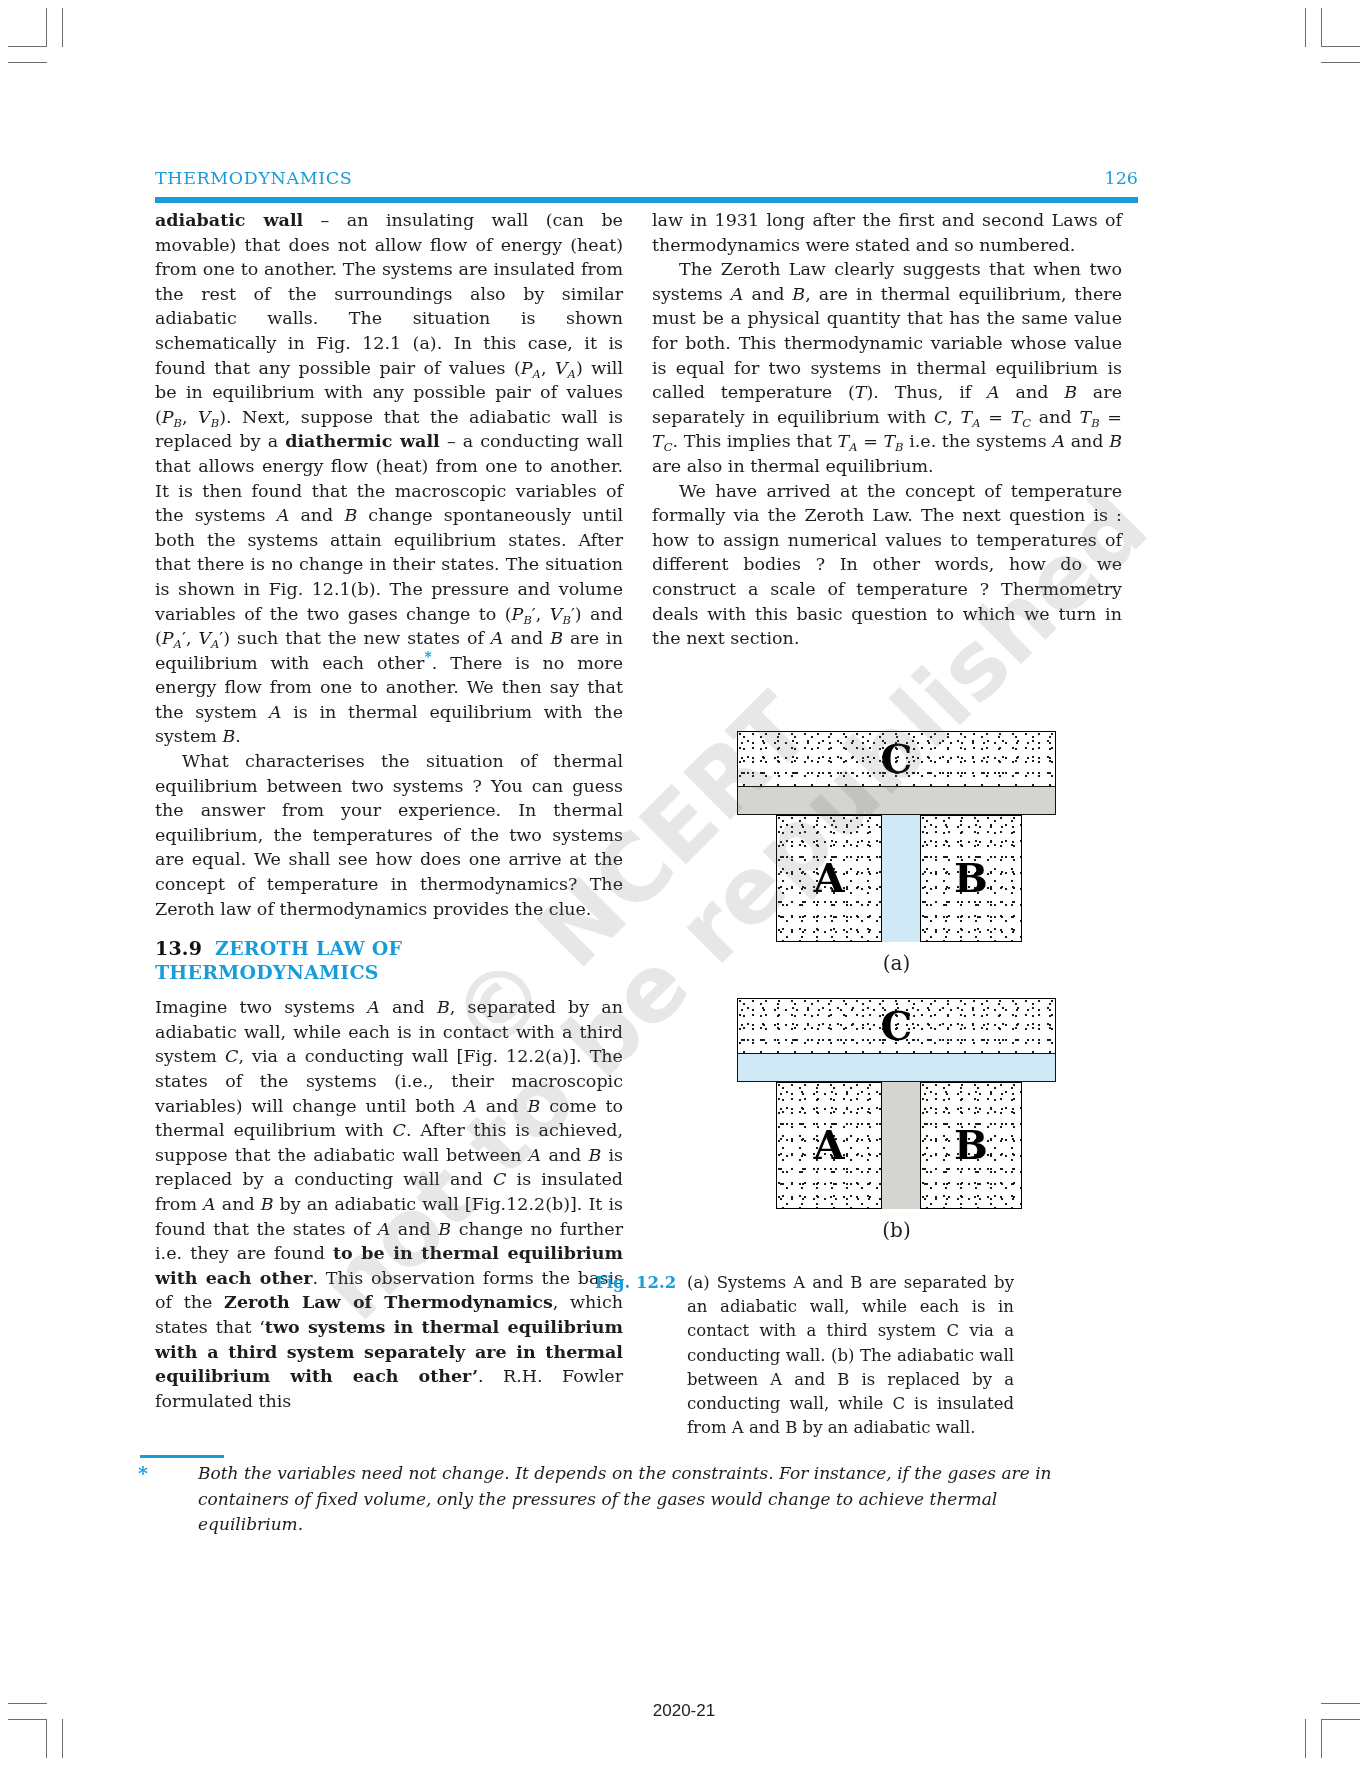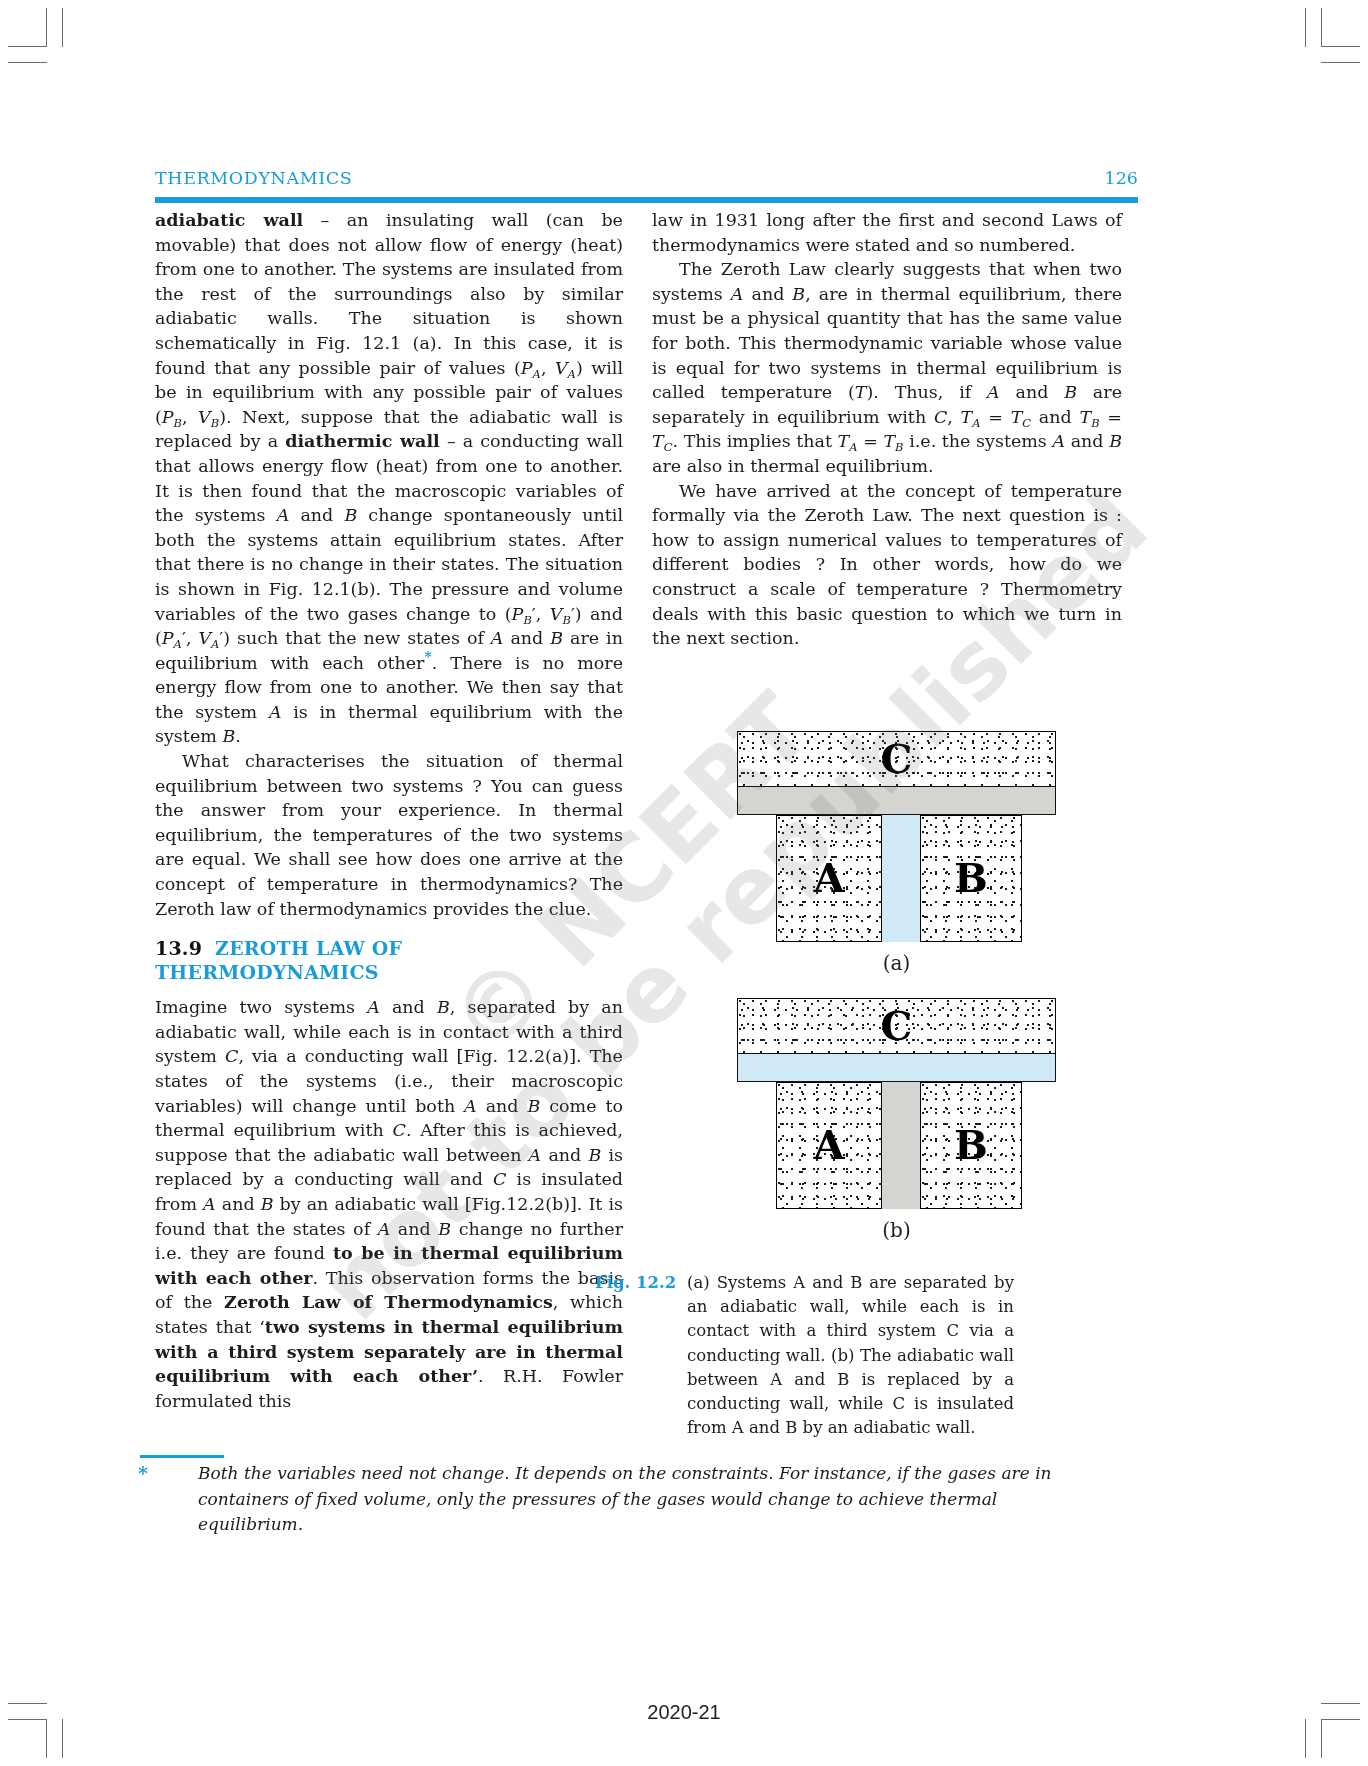--- a/index.html
+++ b/index.html
@@ -54,21 +54,21 @@
            font-size:16.5px;line-height:24.2px;}
   .cap-tag{color:var(--accent);font-weight:bold;width:92px;flex:none;}
   .cap-text{width:327px;text-align:justify;}
   
   .fn-rule{position:absolute;left:140px;top:1455px;width:84px;height:3px;background:var(--accent);}
   .fn-star{position:absolute;left:138px;top:1462px;color:var(--accent);font-weight:bold;font-size:19px;}
   .fn-text{position:absolute;left:170px;top:1461px;width:898px;font-style:italic;
            font-size:17px;line-height:25.5px;text-align:left;margin-left:28px;}
   
   .pg-footer{position:absolute;left:0;top:1701px;width:1368px;text-align:center;
-             font-family:"Liberation Sans", sans-serif;font-size:20px;color:#222;}
+             font-family:"Liberation Sans", sans-serif;font-size:17px;color:#222;}
   
   .wm{position:absolute;transform-origin:0 0;transform:rotate(-45deg);white-space:nowrap;
       font-family:"DejaVu Sans", sans-serif;font-weight:bold;color:rgba(95,95,95,0.15);
       z-index:50;pointer-events:none;}
   .wm1{left:430px;top:1000px;font-size:92px;}
   .wm2{left:300px;top:1265px;font-size:92px;}
 </style>
 </head>
 <body>
 

